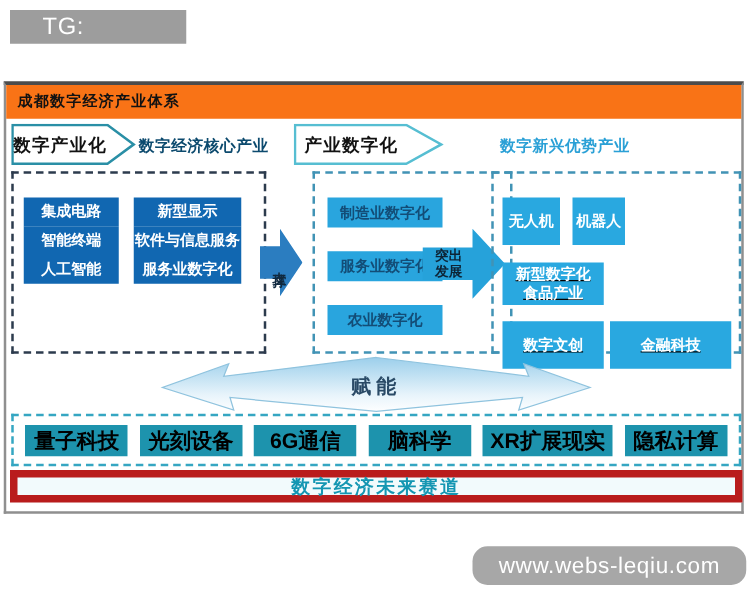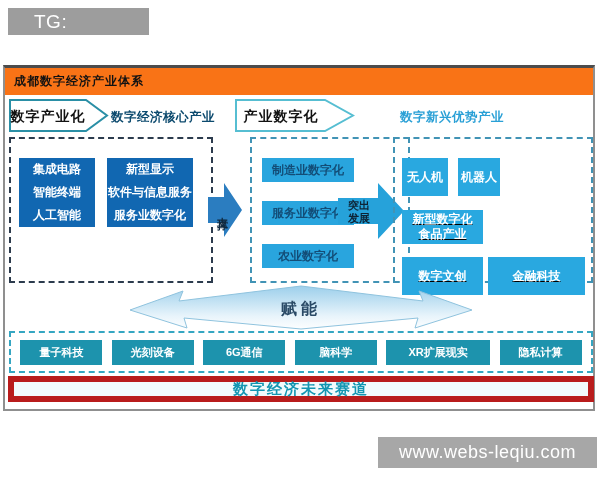--- a/index.html
+++ b/index.html
@@ -51,29 +51,29 @@
   .develop-svg{left:333px;top:86px;}
   .develop-label{position:absolute;left:333px;top:103px;width:42px;height:27px;display:flex;
                  align-items:center;justify-content:center;white-space:pre-line;text-align:center;
                  font-size:11px;font-weight:bold;line-height:13px;color:#0d2436;}
   .empower-svg{left:122px;top:188px;}
   .empower-label{position:absolute;left:122px;top:204px;width:348px;text-align:center;
                  font-size:16px;font-weight:bold;color:#2a4a66;letter-spacing:4px;}
   
   .bottom-group{position:absolute;left:4px;top:236px;width:584px;height:42px;border:2px dashed #35a6c2;
                 box-sizing:border-box;display:flex;justify-content:space-evenly;align-items:center;}
-  .tealbox{background:#1d93ad;color:#ffffff;height:25px;font-size:11px;font-weight:bold;
+  .tealbox{background:#1d93ad;color:#000000;height:25px;font-size:17px;font-weight:bold;
            display:flex;align-items:center;justify-content:center;white-space:nowrap;}
   .t1{width:82px}.t2{width:82px}.t3{width:82px}.t4{width:82px}.t5{width:104px}.t6{width:82px}
   .future-bar{position:absolute;left:3px;top:281px;width:586px;height:26px;box-sizing:border-box;
               border:6px solid #b91c1c;background:#f2fafc;color:#1496b2;font-size:15px;font-weight:bold;
               display:flex;align-items:center;justify-content:center;letter-spacing:2px;}
   
   .site-badge{position:absolute;left:378px;top:437px;width:219px;height:31px;background:#a7a7a7;
-              color:#fff;font-size:18px;display:flex;align-items:center;justify-content:center;letter-spacing:.5px;}
+              color:#fff;font-size:18px;display:flex;align-items:center;justify-content:center;letter-spacing:.5px;border-radius:12px;}
 </style>
 </head>
 <body>
 
 <div class="stage">
 
   <div class="tg-badge">TG: MYYJJPP</div>
 
   <div class="panel">
     <div class="panel-title">成都数字经济产业体系</div>

